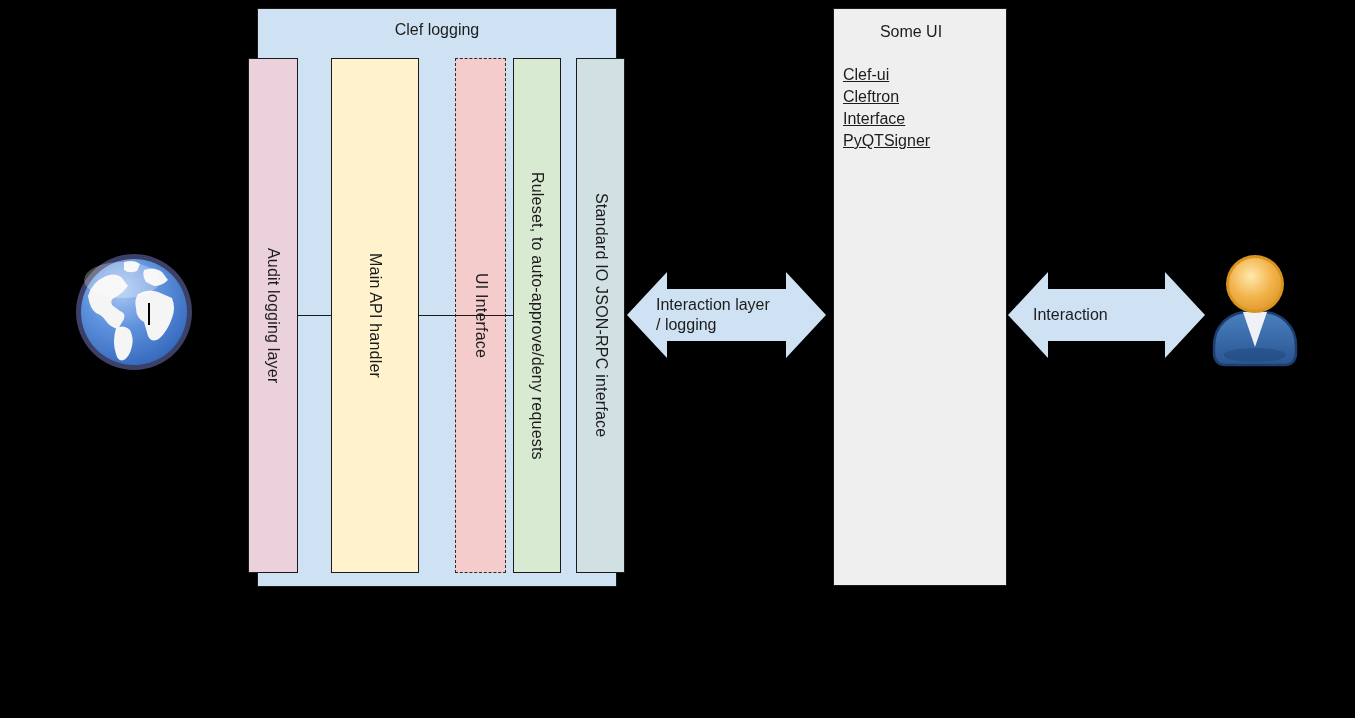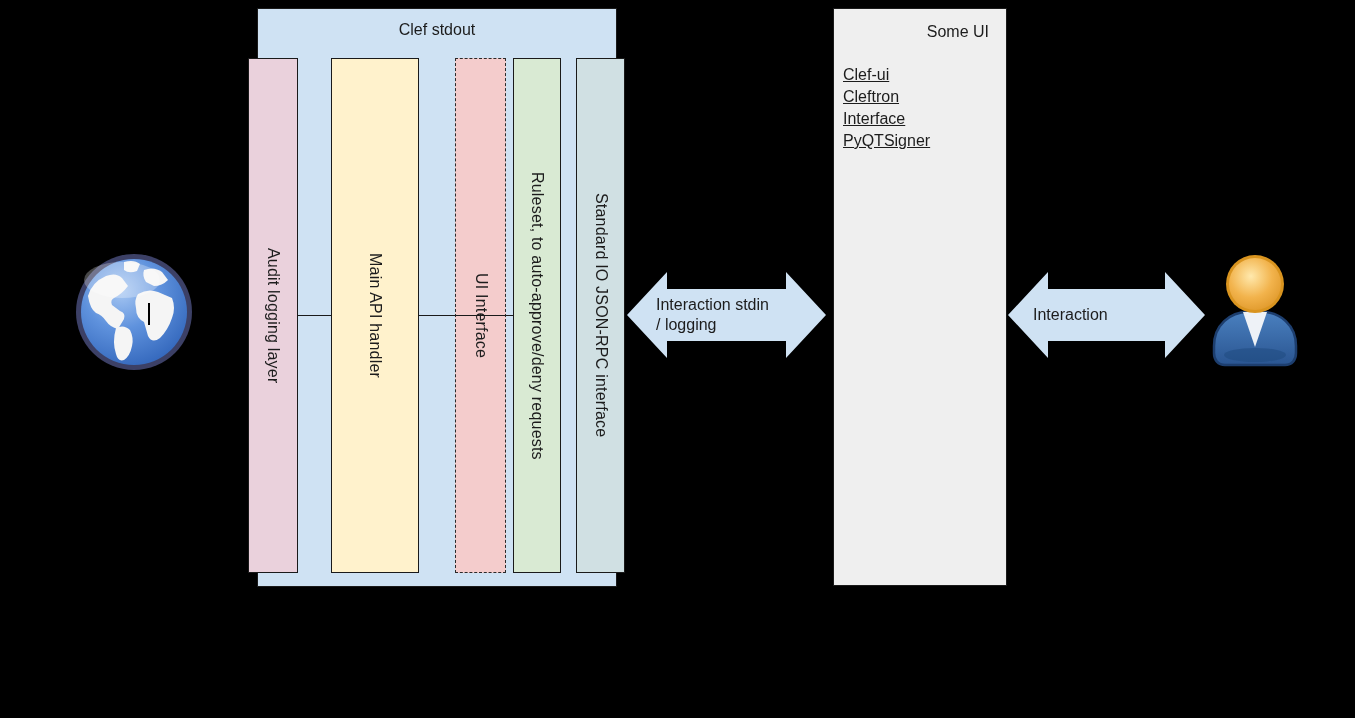--- a/index.html
+++ b/index.html
@@ -39,21 +39,21 @@
   .arrow-svg{display:block;}
   .arrow-label{
     font-size:16px;line-height:20px;white-space:nowrap;
   }
   
   .someui-box{
     left:833px;top:8px;width:174px;height:578px;
     background:#efefef;border:1px solid #1a1a1a;box-sizing:border-box;
   }
   .someui-title{
-    left:833px;top:22px;width:156px;text-align:right;
+    left:833px;top:22px;width:156px;text-align:center;
     font-size:16px;line-height:19px;
   }
   .someui-list{
     left:843px;top:64px;width:160px;
     font-size:16px;line-height:22px;
   }
   .someui-list div{height:22px;text-decoration:underline;}
   .cursor-mark{left:148px;top:303px;width:2px;height:22px;background:#000;}
 </style>
 </head>
@@ -81,21 +81,21 @@
     <path d="M64,42 q10,-6 20,-2 l14,6 q4,10 0,20 q-4,12 -12,20 q-8,6 -12,-2 l-4,-14 q-8,-4 -8,-14 q-2,-8 2,-14 Z" fill="#f5f5f5"></path>
 
     <path d="M42,76 q8,-4 14,2 q4,8 2,16 q-2,10 -8,14 q-6,2 -8,-6 q-4,-12 0,-26 Z" fill="#f5f5f5"></path>
 
     <ellipse cx="48" cy="28" rx="38" ry="18" fill="#ffffff" opacity="0.28"></ellipse>
   </svg>
 
   <div class="abs cursor-mark"></div>
 
   <div class="abs daemon-box"></div>
-  <div class="abs daemon-title">Clef stdout</div>
+  <div class="abs daemon-title">Clef logging</div>
 
   <div class="abs col col-audit">
     <div class="vlabel">Audit logging layer</div>
   </div>
   <div class="abs col col-api">
     <div class="vlabel">Main API handler</div>
   </div>
   <div class="abs col col-ui">
     <div class="vlabel">UI Interface</div>
   </div>
@@ -106,21 +106,21 @@
     <div class="vlabel">Standard IO JSON-RPC interface</div>
   </div>
 
   <div class="abs connector connector-1"></div>
   <div class="abs connector connector-2"></div>
 
   <svg class="abs arrow-svg" style="left:627px;top:272px" width="199" height="86" viewBox="0 0 199 86">
     <polygon points="0,43 40,0 40,17 159,17 159,0 199,43 159,86 159,69 40,69 40,86" fill="#cfe2f3"></polygon>
   </svg>
   <div class="abs arrow-label" style="left:656px;top:295px">
-    <div>Interaction stdin</div>
+    <div>Interaction layer</div>
     <div>/ logging</div>
   </div>
 
   <div class="abs someui-box"></div>
   <div class="abs someui-title">Some UI</div>
   <div class="abs someui-list">
     <div>Clef-ui</div>
     <div>Cleftron</div>
     <div>Interface</div>
     <div>PyQTSigner</div>

